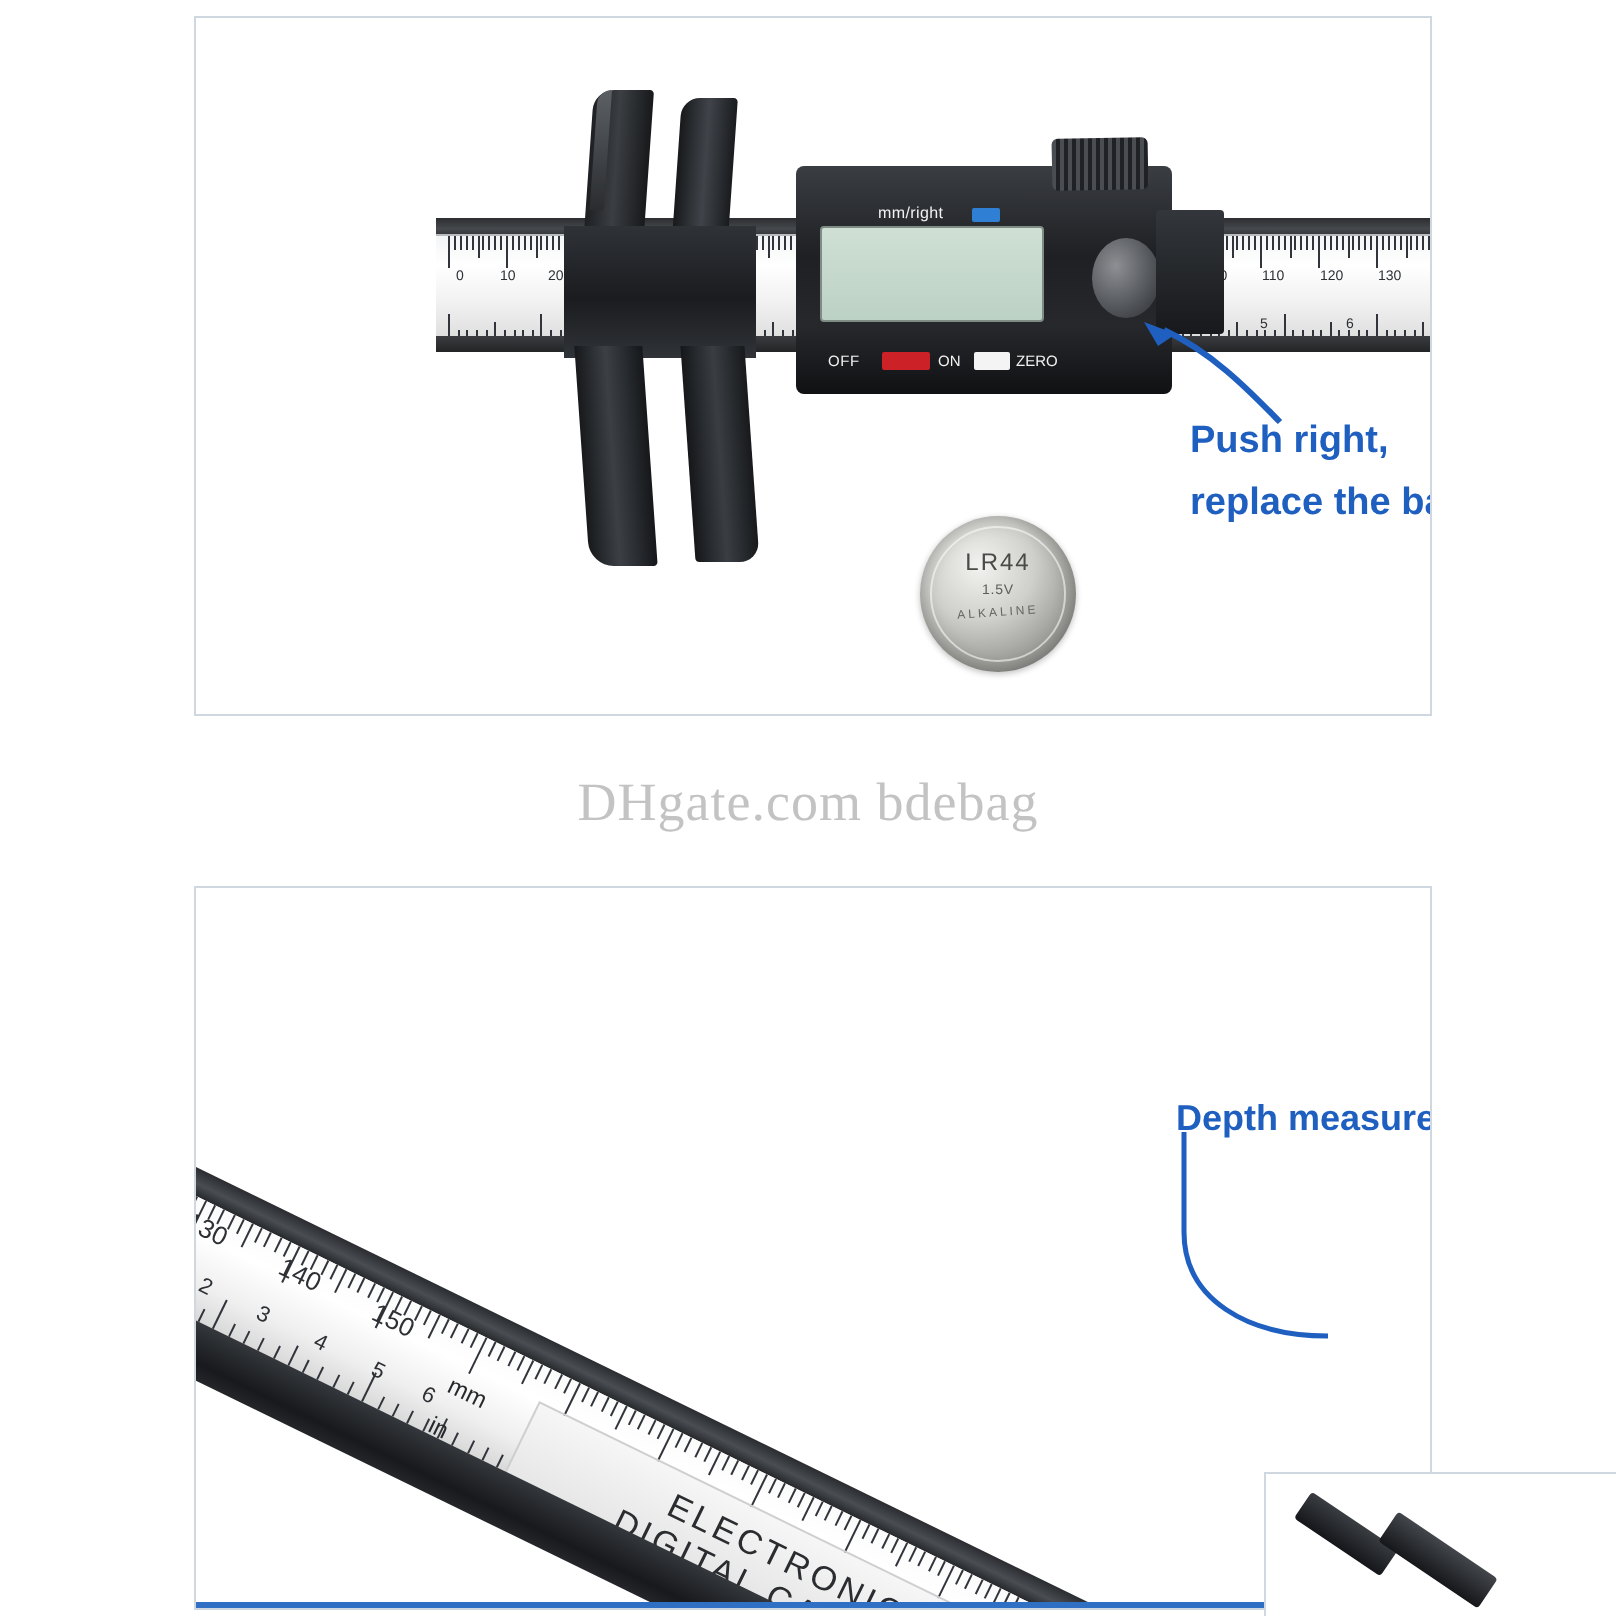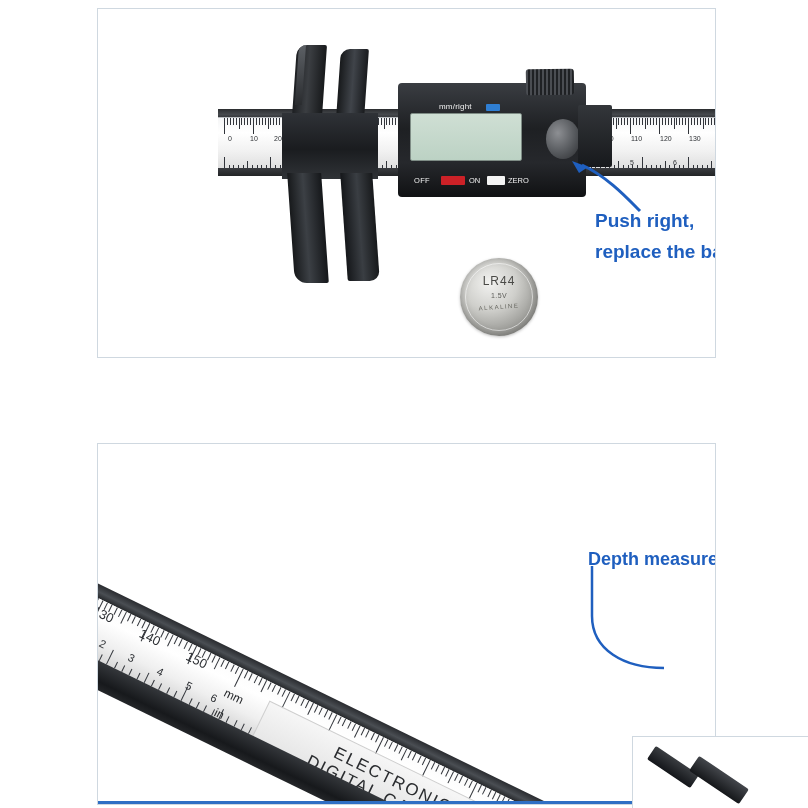--- a/index.html
+++ b/index.html
@@ -816,20 +816,21 @@
 
       <div class="coin">
         <div class="coin-txt">LR44</div>
         <div class="coin-sub">1.5V</div>
         <div class="coin-sub2">ALKALINE</div>
       </div>
 
     </div>
   </div>
 
+  <div class="watermark">DHgate.com bdebag</div>
 
   <div class="panel2">
 
     <div class="cal2">
       <div class="cal2-dark-top"></div>
       <div class="cal2-scale">
         <div class="ticks" id="ticks2">
             <i class="tick" style="left:50.8px;top:0px;height:8.4px;"></i>
             <i class="tick" style="left:56.0px;top:0px;height:20.0px;"></i>
             <i class="tick" style="left:61.2px;top:0px;height:8.4px;"></i>

